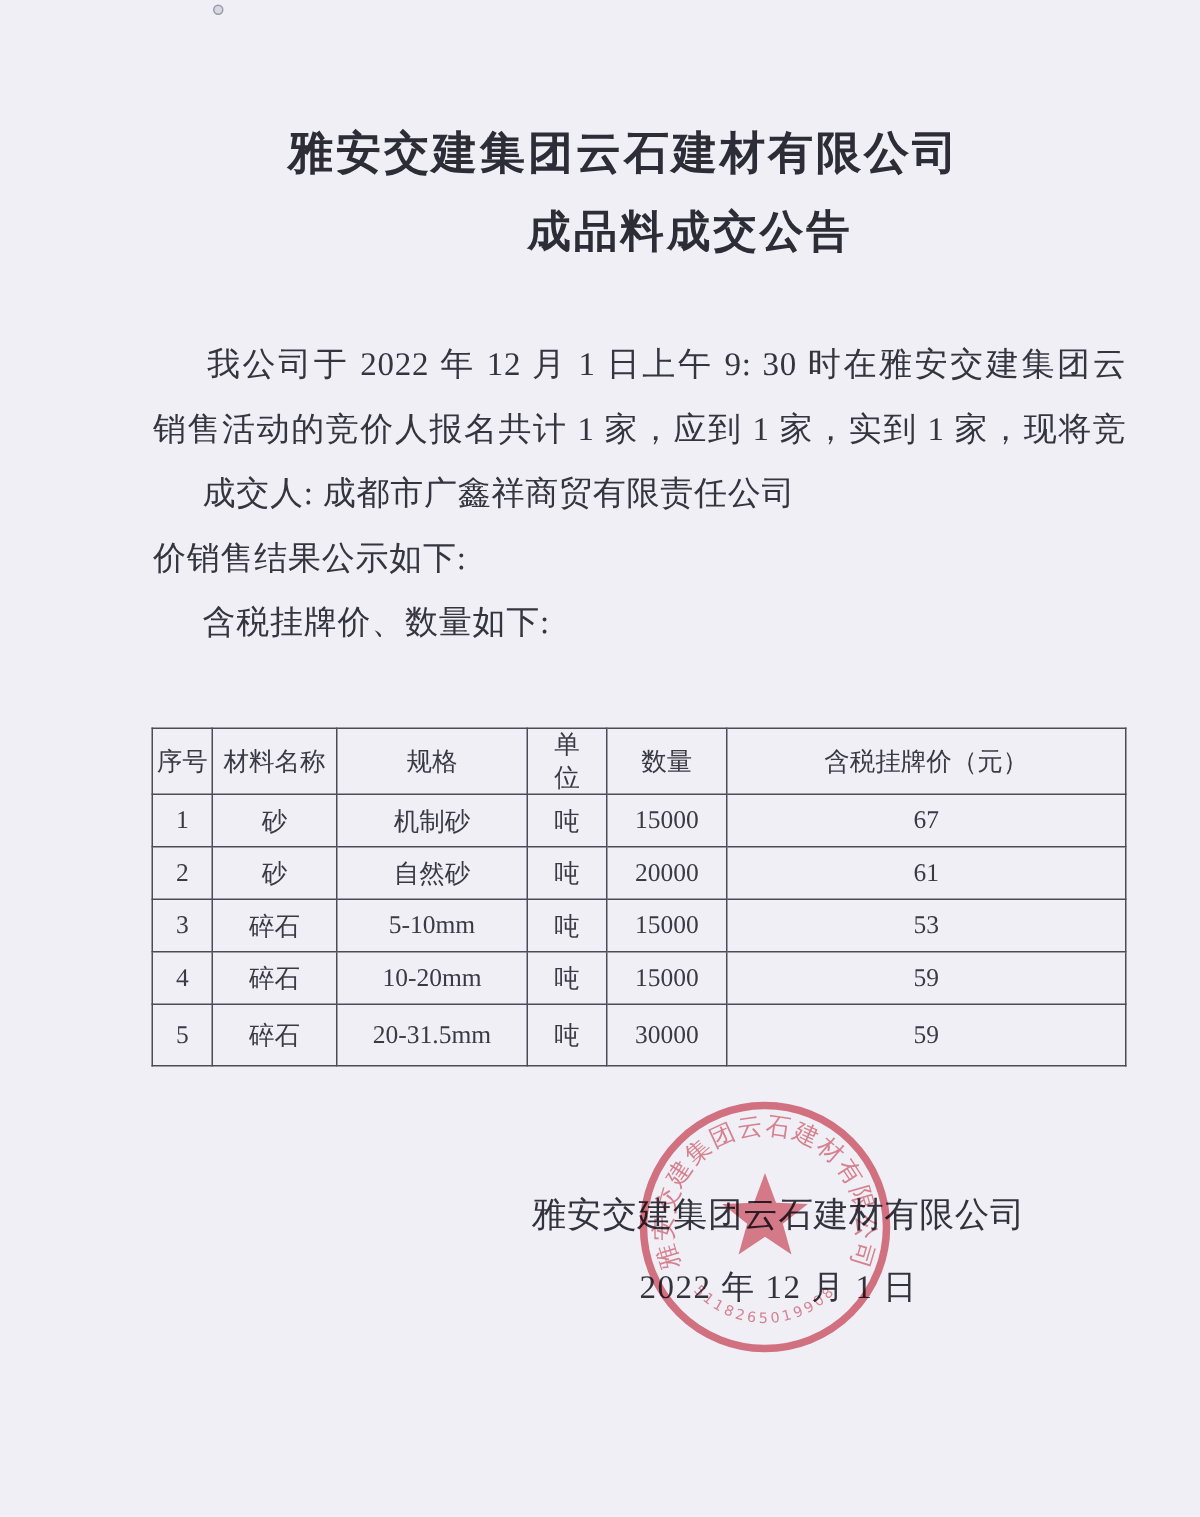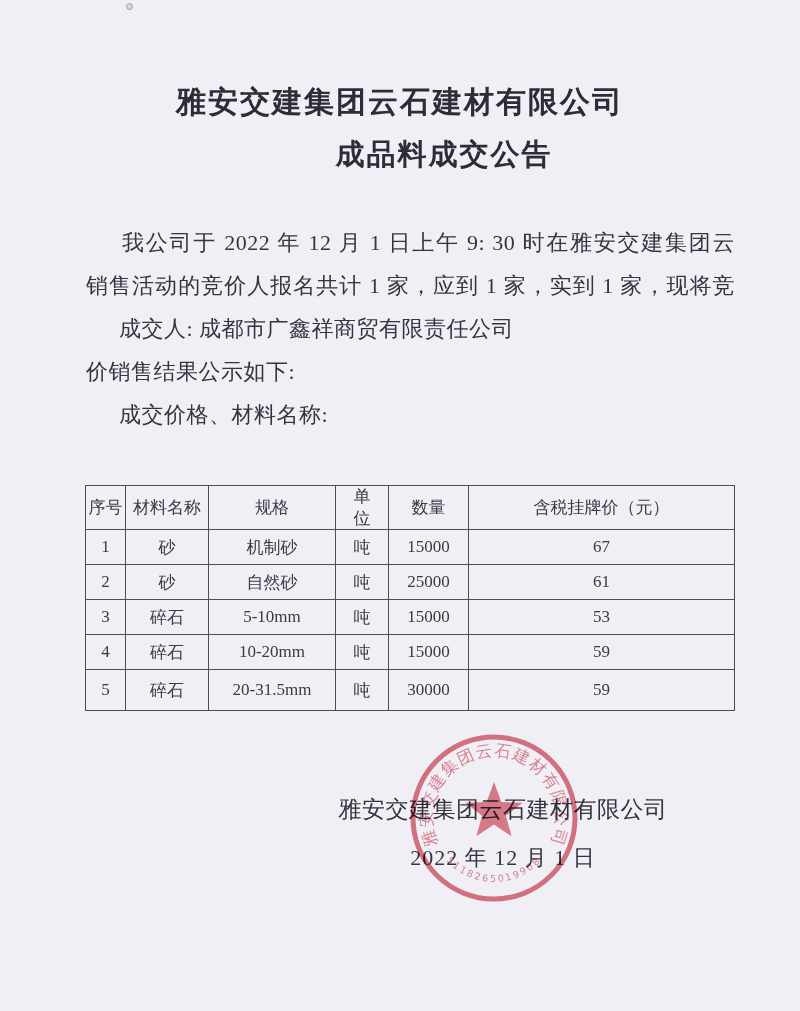--- a/index.html
+++ b/index.html
@@ -4,21 +4,21 @@
 <style>
   html, body { margin: 0; padding: 0; }
   body {
     width: 800px; height: 1011px;
     background: #f0eff6;
     font-family: "Liberation Serif", "DejaVu Serif", serif;
     color: #35353f;
     position: relative;
     overflow: hidden;
   }
-  .page { position: absolute; inset: 0; }
+  .page { position: absolute; inset: 0; margin-left: 16px; }
 
   .speck {
     position: absolute; left: 126px; top: 3px;
     width: 5px; height: 5px; border-radius: 50%;
     border: 1px solid #9a9aa6; background: #d8d8e2;
   }
 
   .title {
     position: absolute; left: 0; width: 800px;
     text-align: center; font-weight: bold;
@@ -85,21 +85,21 @@
   <div class="speck"></div>
 
   <div class="title l1">雅安交建集团云石建材有限公司</div>
   <div class="title l2">成品料成交公告</div>
 
   <div class="bodytext">
     <div class="ln just indent">我公司于 2022 年 12 月 1 日上午 9: 30 时在雅安交建集团云</div>
     <div class="ln just">销售活动的竞价人报名共计 1 家，应到 1 家，实到 1 家，现将竞</div>
     <div class="ln indent2">成交人: 成都市广鑫祥商贸有限责任公司</div>
     <div class="ln">价销售结果公示如下:</div>
-    <div class="ln indent2">成交价格、材料名称:</div>
+    <div class="ln indent2">含税挂牌价、数量如下:</div>
   </div>
 
   <table class="price">
     <colgroup>
       <col style="width:40px">
         <col style="width:83px">
         <col style="width:127px">
       <col style="width:53px">
         <col style="width:80px">
         <col style="width:266px">
@@ -121,21 +121,21 @@
         <td>机制砂</td>
         <td>吨</td>
         <td>15000</td>
         <td>67</td>
       </tr>
       <tr>
         <td>2</td>
         <td>砂</td>
         <td>自然砂</td>
         <td>吨</td>
-        <td>25000</td>
+        <td>20000</td>
         <td>61</td>
       </tr>
       <tr>
         <td>3</td>
         <td>碎石</td>
         <td>5-10mm</td>
         <td>吨</td>
         <td>15000</td>
         <td>53</td>
       </tr>

